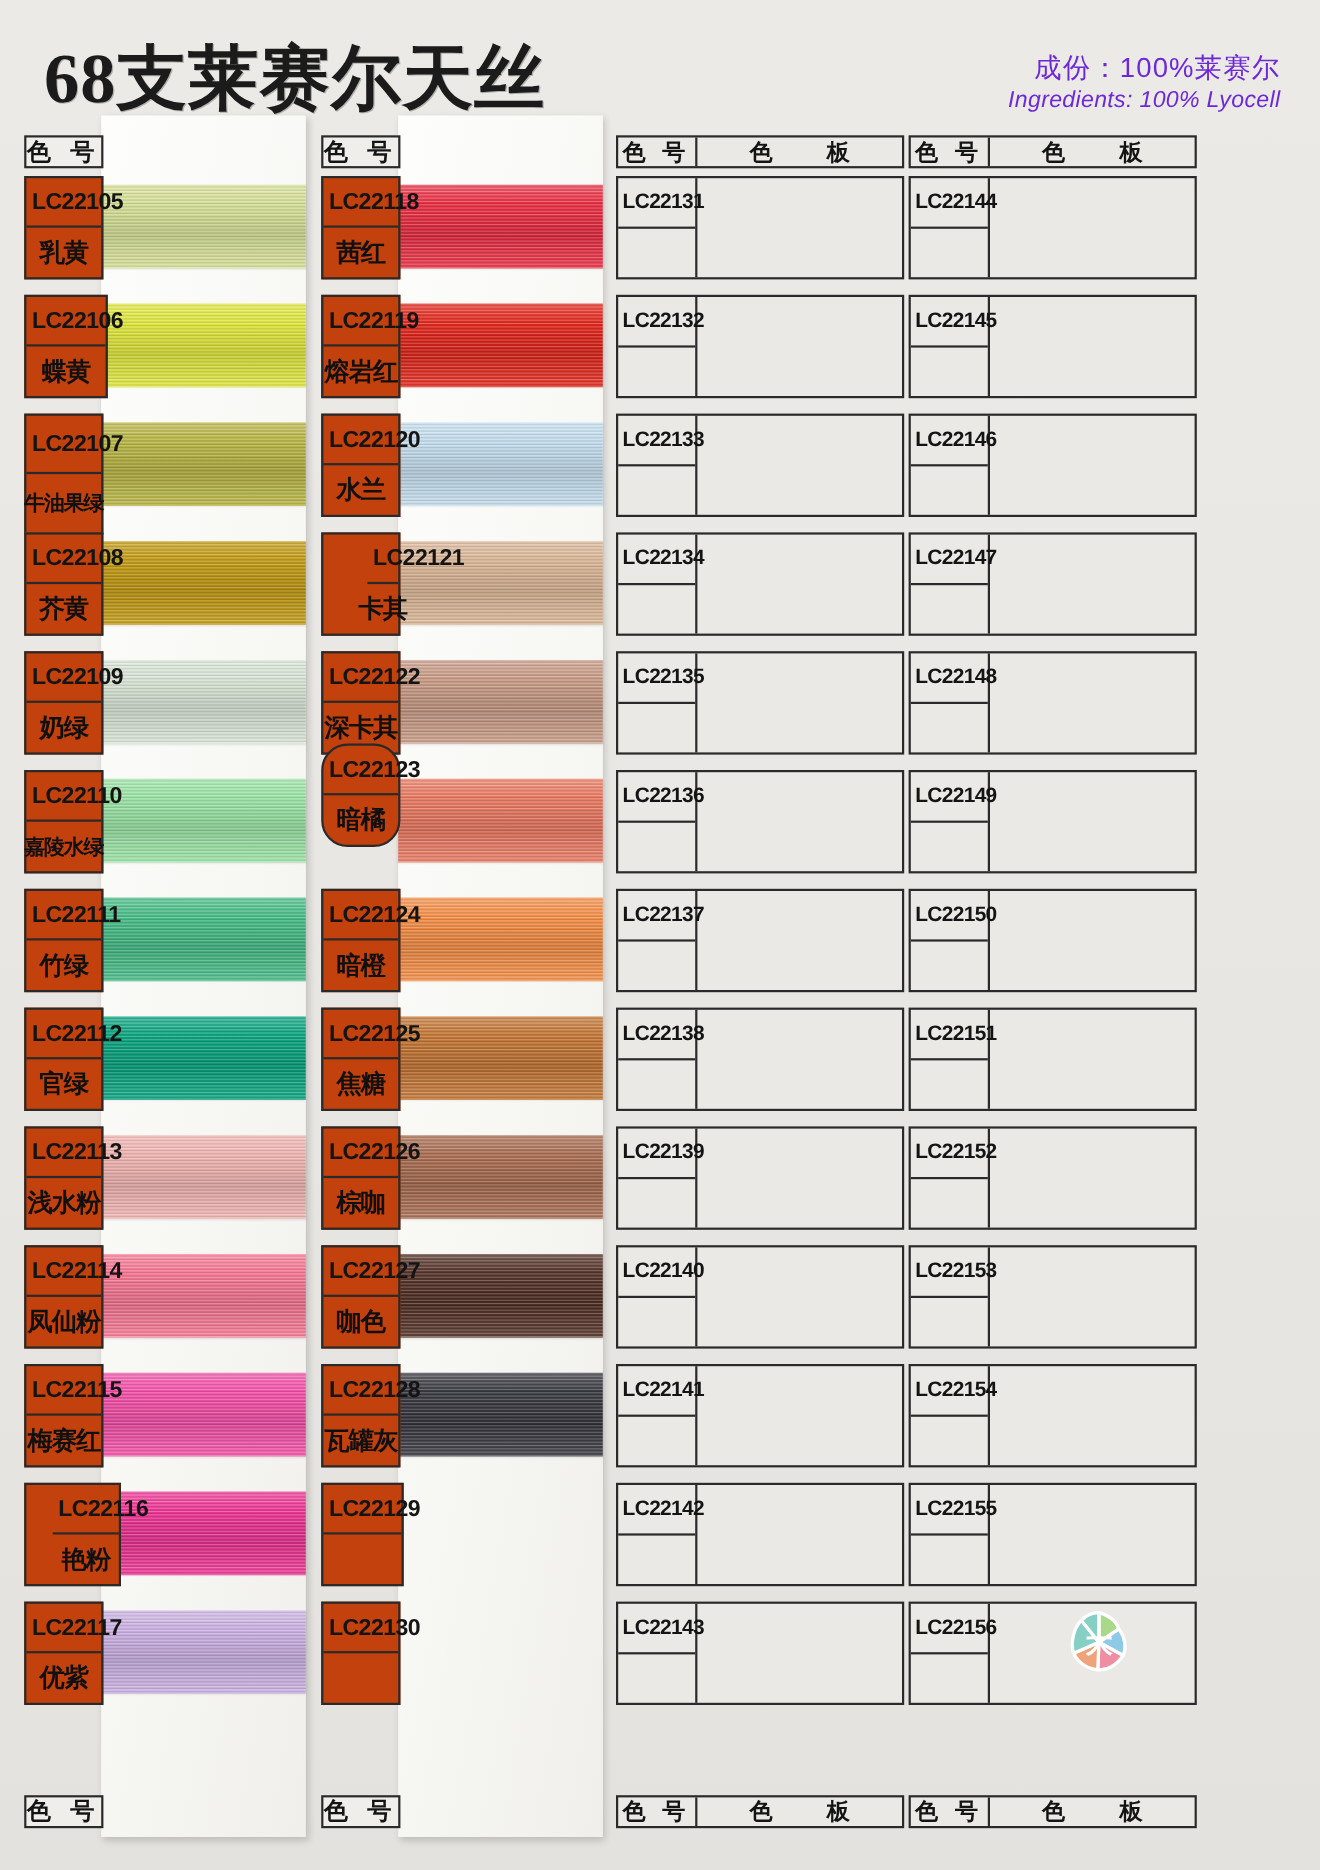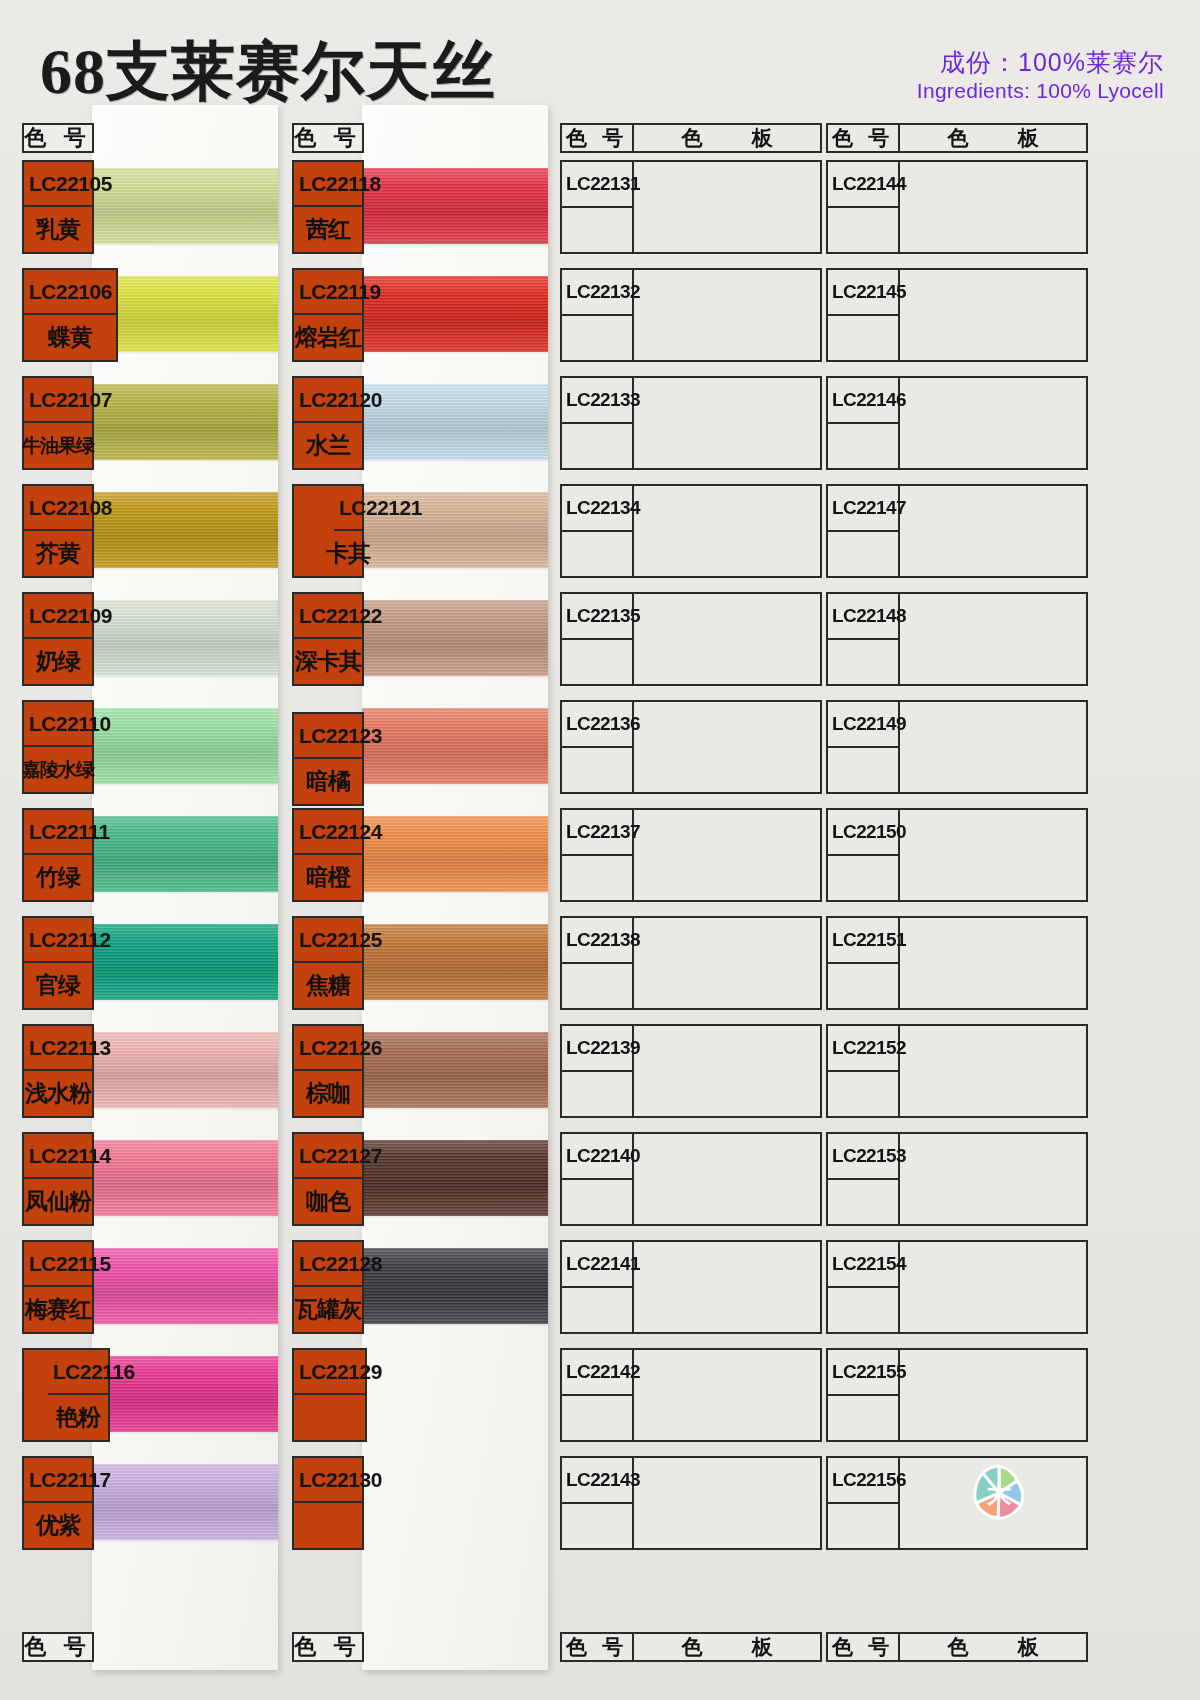--- a/index.html
+++ b/index.html
@@ -22,21 +22,21 @@
     font-family:"Liberation Serif","DejaVu Serif",serif;
     font-weight:bold;font-size:64px;letter-spacing:1px;
     color:#1b1b1b;white-space:nowrap;
     text-shadow:1px 1px 0 rgba(0,0,0,.25);
   }
   .ingred{
     position:absolute;right:36px;top:48px;text-align:right;
     color:#6d28d9;line-height:1.15;
   }
   .ingred .cn{font-size:25px;letter-spacing:1px;}
-  .ingred .en{font-size:21px;letter-spacing:.3px;margin-top:2px;}
+  .ingred .en{font-size:21px;letter-spacing:.3px;margin-top:2px;font-style:italic;}
 
   
   .lbl{
     position:absolute;
     border:2px solid #2a2a2a;
     background:#c2410c;
     box-sizing:border-box;
     z-index:4;
   }
   .lbl .code{
@@ -148,26 +148,26 @@
     <div class="card" style="left:92px;top:105px;width:186px;height:1565px;"></div>
     <div class="lbl hdr" style="left:22px;top:123px;width:72px;height:30px;">
       <div class="code">色  号</div>
     </div>
     <div class="skein" style="left:92px;top:168px;width:186px;height:76px;background-color:#d4df92;"></div>
     <div class="lbl" style="left:22px;top:160px;width:72px;height:94px;">
       <div class="code">LC22105</div>
       <div class="name">乳黄</div>
     </div>
     <div class="skein" style="left:92px;top:276px;width:186px;height:76px;background-color:#dee534;"></div>
-    <div class="lbl" style="left:22px;top:268px;width:96px;height:94px;">
+    <div class="lbl" style="left:22px;top:268px;width:76px;height:94px;">
       <div class="code">LC22106</div>
       <div class="name">蝶黄</div>
     </div>
     <div class="skein" style="left:92px;top:384px;width:186px;height:76px;background-color:#b5b23c;"></div>
-    <div class="lbl" style="left:22px;top:376px;width:72px;height:94px;">
+    <div class="lbl" style="left:22px;top:376px;width:72px;height:110px;">
       <div class="code">LC22107</div>
       <div class="name" style="font-size: 19px;">牛油果绿</div>
     </div>
     <div class="skein" style="left:92px;top:492px;width:186px;height:76px;background-color:#bf960a;"></div>
     <div class="lbl" style="left:22px;top:484px;width:72px;height:94px;">
       <div class="code">LC22108</div>
       <div class="name">芥黄</div>
     </div>
     <div class="skein" style="left:92px;top:600px;width:186px;height:76px;background-color:#d7e3d3;"></div>
     <div class="lbl" style="left:22px;top:592px;width:72px;height:94px;">
@@ -240,21 +240,21 @@
     <div class="lbl" style="left:292px;top:484px;width:72px;height:94px;padding-left:40px;">
       <div class="code">LC22121</div>
       <div class="name">卡其</div>
     </div>
     <div class="skein" style="left:362px;top:600px;width:186px;height:76px;background-color:#c59680;"></div>
     <div class="lbl" style="left:292px;top:592px;width:72px;height:94px;">
       <div class="code">LC22122</div>
       <div class="name">深卡其</div>
     </div>
     <div class="skein" style="left:362px;top:708px;width:186px;height:76px;background-color:#e8735a;"></div>
-    <div class="lbl" style="left:292px;top:712px;width:72px;height:94px;">
+    <div class="lbl" style="left:292px;top:676px;width:72px;height:94px;border-radius:24px;">
       <div class="code">LC22123</div>
       <div class="name">暗橘</div>
     </div>
     <div class="skein" style="left:362px;top:816px;width:186px;height:76px;background-color:#f4893e;"></div>
     <div class="lbl" style="left:292px;top:808px;width:72px;height:94px;">
       <div class="code">LC22124</div>
       <div class="name">暗橙</div>
     </div>
     <div class="skein" style="left:362px;top:924px;width:186px;height:76px;background-color:#c1702c;"></div>
     <div class="lbl" style="left:292px;top:916px;width:72px;height:94px;">

